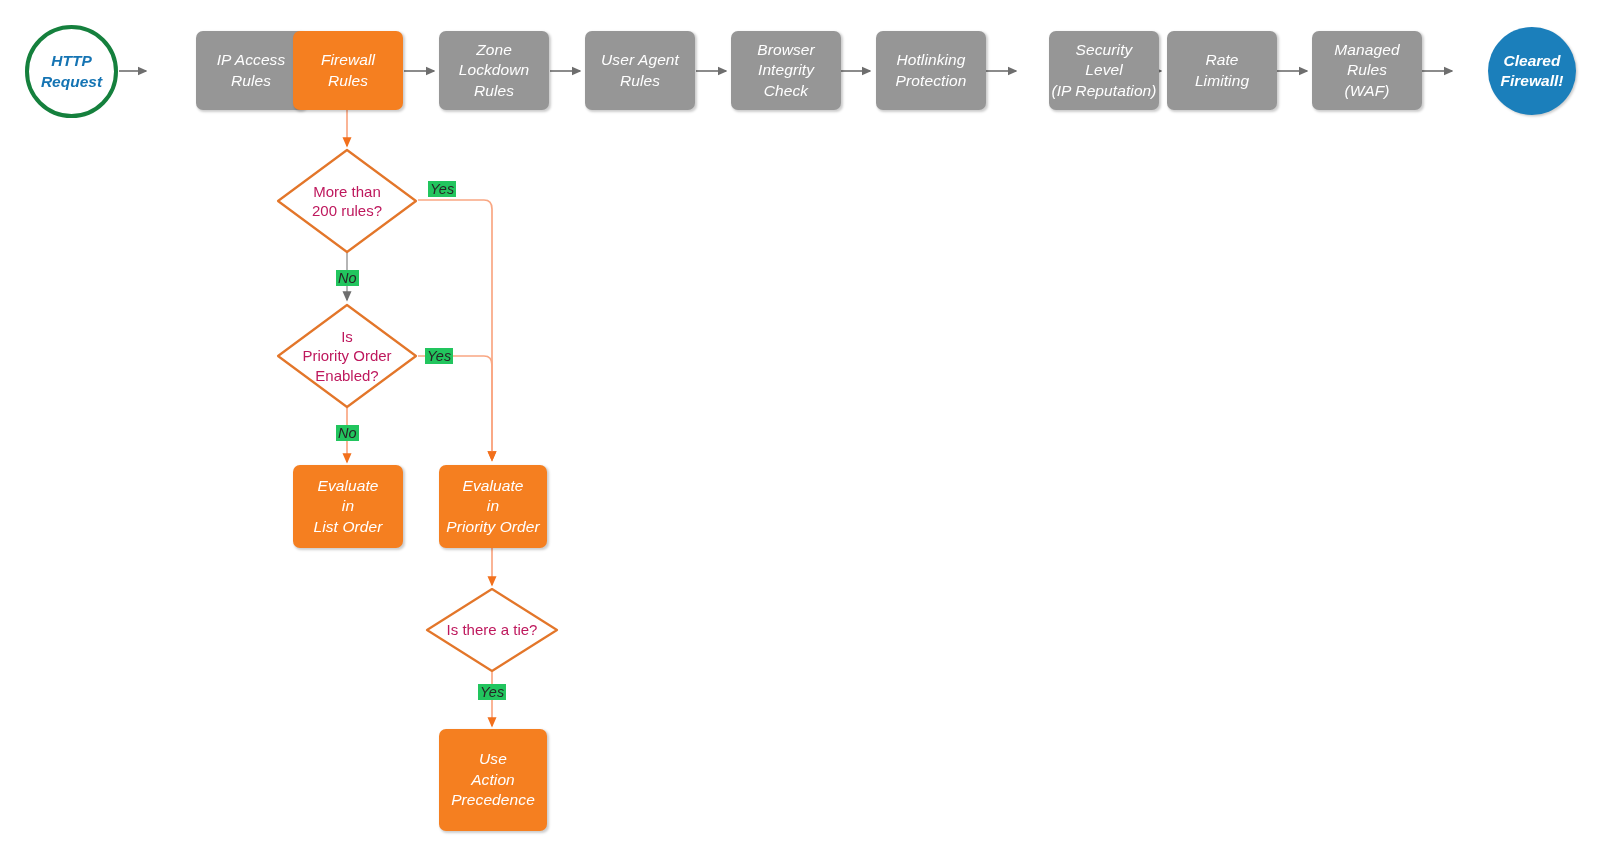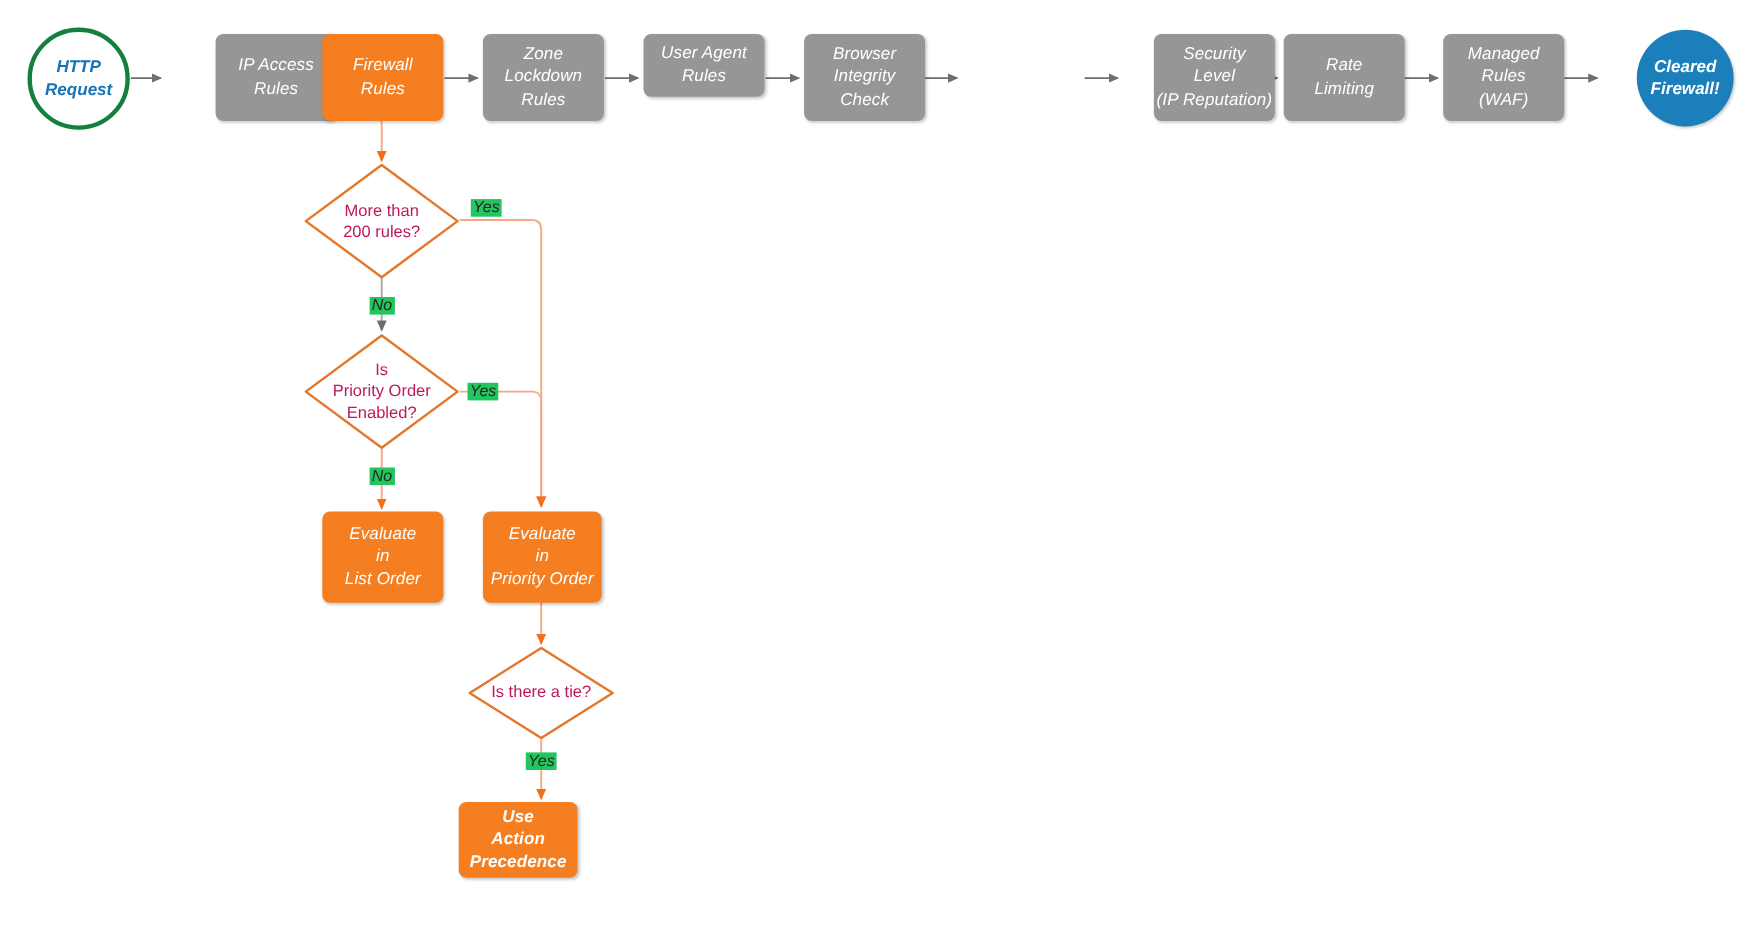--- a/index.html
+++ b/index.html
@@ -165,31 +165,35 @@
     <span class="lbl">Firewall
 Rules</span>
   </div>
 
   <div class="node proc gray" style="left:439px; top:31px; width:110px; height:79px;">
     <span class="lbl">Zone
 Lockdown
 Rules</span>
   </div>
 
-  <div class="node proc gray" style="left:585px; top:31px; width:110px; height:57px;">
+  <div class="node proc gray" style="left:585px; top:31px; width:110px; height:79px;">
     <span class="lbl">User Agent
 Rules</span>
   </div>
 
   <div class="node proc gray" style="left:731px; top:31px; width:110px; height:79px;">
     <span class="lbl">Browser
 Integrity
 Check</span>
   </div>
 
+  <div class="node proc gray" style="left:876px; top:31px; width:110px; height:79px;">
+    <span class="lbl">Hotlinking
+Protection</span>
+  </div>
 
   <div class="node proc gray" style="left:1021px; top:31px; width:110px; height:79px;margin-left:28px;">
     <span class="lbl">Security
 Level
 (IP Reputation)</span>
   </div>
 
   <div class="node proc gray" style="left:1167px; top:31px; width:110px; height:79px;">
     <span class="lbl">Rate
 Limiting</span>
@@ -235,21 +239,21 @@
 in
 List Order</span>
   </div>
 
   <div class="node proc orange" style="left:439px; top:465px; width:108px; height:83px;">
     <span class="lbl">Evaluate
 in
 Priority Order</span>
   </div>
 
-  <div class="node proc orange" style="left:417px; top:729px; width:108px; height:69px;font-weight:bold;">
+  <div class="node proc orange" style="left:439px; top:729px; width:108px; height:102px;">
     <span class="lbl">Use
 Action
 Precedence</span>
   </div>
 
   <div class="edge-label" style="left:428px; top:181px;">Yes</div>
 
   <div class="edge-label" style="left:336px; top:270px;">No</div>
 
   <div class="edge-label" style="left:425px; top:348px;">Yes</div>

